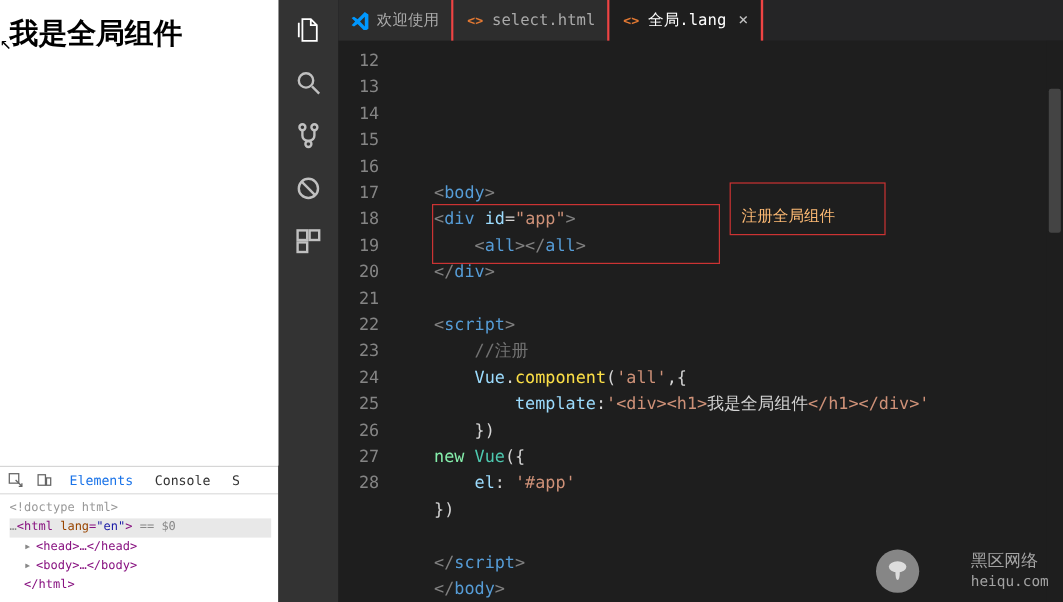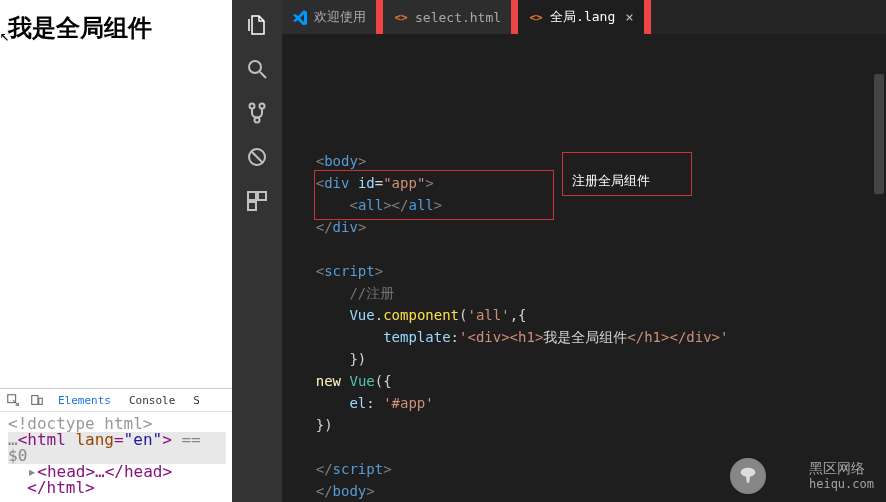--- a/index.html
+++ b/index.html
@@ -57,21 +57,21 @@
       align-items: center;
       justify-content: center;
       color: #666;
       font-size: 12px;
     }
     .dt-tab { color: #333; padding: 0 4px; text-align: center; }
     .dt-tab.active { color: #1a73e8; }
     .devtools-tree {
       padding: 4px 6px 6px 8px;
       font-family: Consolas, monospace;
-      font-size: 16px;
+      font-size: 10px;
       line-height: 16px;
       color: #881280;
     }
     .devtools-tree .doctype { color: #999; }
     .devtools-tree .sel { background: #e8e8e8; }
     .devtools-tree .eq0 { color: #888; }
     .devtools-tree .attr { color: #994500; }
     .devtools-tree .attv { color: #1a1aa6; }
     .devtools-tree .arrow { color: #888; display:inline-block; width:10px; }
     .devtools-tree .dots { color: #888; }
@@ -116,21 +116,21 @@
       align-items: stretch;
     }
     .tab {
       display: flex;
       align-items: center;
       padding: 0 10px;
       gap: 6px;
       background: #2d2d2d;
       color: #a9a9a9;
       font-size: 13px;
-      border-right: 7px solid #ef4444;
+      border-right: 2px solid #ef4444;
       cursor: pointer;
     }
     .tab.active {
       background: #1e1e1e;
       color: #fff;
     }
     .tab-icon {
       width: 16px;
       height: 16px;
       display: inline-flex;
@@ -170,21 +170,21 @@
     .code-lines .line { height: 22px; }
     .t-tag { color: #808080; }
     .t-el { color: #569cd6; }
     .t-attr { color: #9cdcfe; }
     .t-op { color: #d4d4d4; }
     .t-str { color: #ce9178; }
     .t-text { color: #d4d4d4; }
     .t-comment { color: #737373; }
     .t-var { color: #9cdcfe; }
     .t-fn { color: #fde047; }
-    .t-new { color: #fef9c3; }
+    .t-new { color: #86efac; }
     .t-type { color: #4ec9b0; }
     .t-punc { color: #d4d4d4; }
     .t-ctext { color: #d4d4d4; }
 
     .annot-box1 {
       position: absolute;
       border: 1px solid #cc3333;
       left: 32px;
       top: 136px;
       width: 240px;
@@ -197,21 +197,21 @@
       left: 280px;
       top: 118px;
       width: 130px;
       height: 44px;
       pointer-events: none;
     }
     .annot-label {
       position: absolute;
       left: 290px;
       top: 136px;
-      color: #ffffff;
+      color: #fdba74;
       font-size: 13px;
     }
     .watermark {
       position: absolute;
       right: 12px;
       bottom: 8px;
       display: flex;
       align-items: center;
       gap: 8px;
       opacity: 0.85;
@@ -274,20 +274,21 @@
       <span class="dt-tab">Console</span>
       <span class="dt-tab">S</span>
     </div>
     <div class="devtools-tree">
       <div><span class="doctype">&lt;!doctype html&gt;</span></div>
       <div class="sel">
         <span class="dots">…</span><span>&lt;html <span class="attr">lang</span>=<span class="attv">"en"</span>&gt;</span>
         <span class="eq0">== $0</span>
       </div>
       <div>&nbsp;&nbsp;<span class="arrow">▸</span><span>&lt;head&gt;…&lt;/head&gt;</span></div>
+      <div>&nbsp;&nbsp;<span class="arrow">▸</span><span>&lt;body&gt;…&lt;/body&gt;</span></div>
       <div>&nbsp;&nbsp;<span style="color:#881280;">&lt;/html&gt;</span></div>
     </div>
   </div>
 </div>
 
 <div class="editor-panel">
   <div class="activity-bar">
     <div class="ab-icon active">
       <svg viewBox="0 0 24 24" fill="none" stroke="currentColor" stroke-width="1.5">
           <path d="M14 3 L7 3 L7 21 L19 21 L19 8 Z M14 3 L14 8 L19 8"></path>
@@ -338,20 +339,39 @@
         <span>select.html</span>
       </div>
       <div class="tab active">
         <span class="tab-icon html">&lt;&gt;</span>
         <span>全局.lang</span>
         <span class="tab-close">×</span>
       </div>
     </div>
 
     <div class="code-area">
+      <div class="gutter" id="gutter">
+          <div>12</div>
+          <div>13</div>
+          <div>14</div>
+          <div>15</div>
+          <div>16</div>
+          <div>17</div>
+          <div>18</div>
+          <div>19</div>
+          <div>20</div>
+          <div>21</div>
+          <div>22</div>
+          <div>23</div>
+          <div>24</div>
+          <div>25</div>
+          <div>26</div>
+          <div>27</div>
+          <div>28</div>
+        </div>
       <div class="code-lines" id="codelines">
         <div class="annot-box1"></div>
         <div class="annot-box2"></div>
         <div class="annot-label">注册全局组件</div>
       <div class="line">    <span class="t-tag">&lt;</span><span class="t-el">body</span><span class="t-tag">&gt;</span></div><div class="line">    <span class="t-tag">&lt;</span><span class="t-el">div</span><span class="t-text"> </span><span class="t-attr">id</span><span class="t-op">=</span><span class="t-str">"app"</span><span class="t-tag">&gt;</span></div><div class="line">        <span class="t-tag">&lt;</span><span class="t-el">all</span><span class="t-tag">&gt;&lt;/</span><span class="t-el">all</span><span class="t-tag">&gt;</span></div><div class="line">    <span class="t-tag">&lt;/</span><span class="t-el">div</span><span class="t-tag">&gt;</span></div><div class="line">    </div><div class="line">    <span class="t-tag">&lt;</span><span class="t-el">script</span><span class="t-tag">&gt;</span></div><div class="line">        <span class="t-comment">//注册</span></div><div class="line">        <span class="t-var">Vue</span><span class="t-punc">.</span><span class="t-fn">component</span><span class="t-punc">(</span><span class="t-str">'all'</span><span class="t-punc">,{</span></div><div class="line">            <span class="t-var">template</span><span class="t-punc">:</span><span class="t-str">'&lt;div&gt;&lt;h1&gt;</span><span class="t-ctext">我是全局组件</span><span class="t-str">&lt;/h1&gt;&lt;/div&gt;'</span></div><div class="line">        <span class="t-punc">})</span></div><div class="line">    <span class="t-new">new</span><span class="t-text"> </span><span class="t-type">Vue</span><span class="t-punc">({</span></div><div class="line">        <span class="t-var">el</span><span class="t-punc">: </span><span class="t-str">'#app'</span></div><div class="line">    <span class="t-punc">})</span></div><div class="line">    </div><div class="line">    <span class="t-tag">&lt;/</span><span class="t-el">script</span><span class="t-tag">&gt;</span></div><div class="line">    <span class="t-tag">&lt;/</span><span class="t-el">body</span><span class="t-tag">&gt;</span></div></div>
       <div class="scrollbar">
         <div class="thumb"></div>
       </div>
 
       <div class="watermark">

